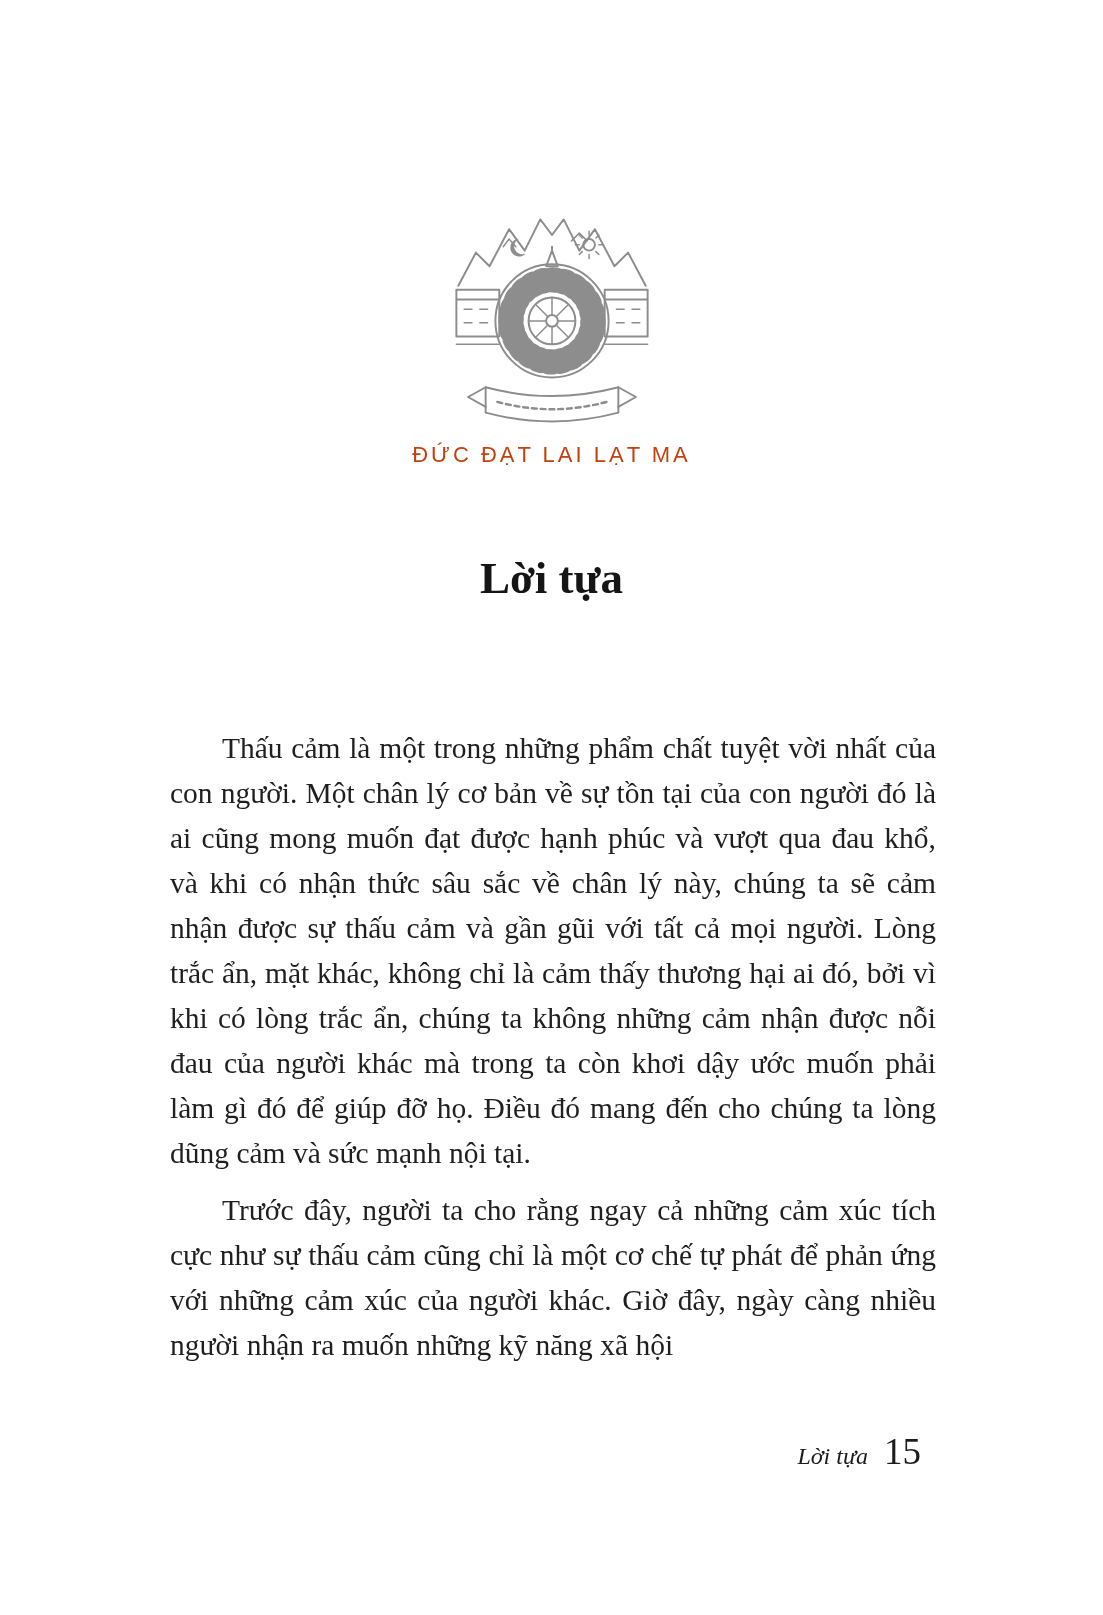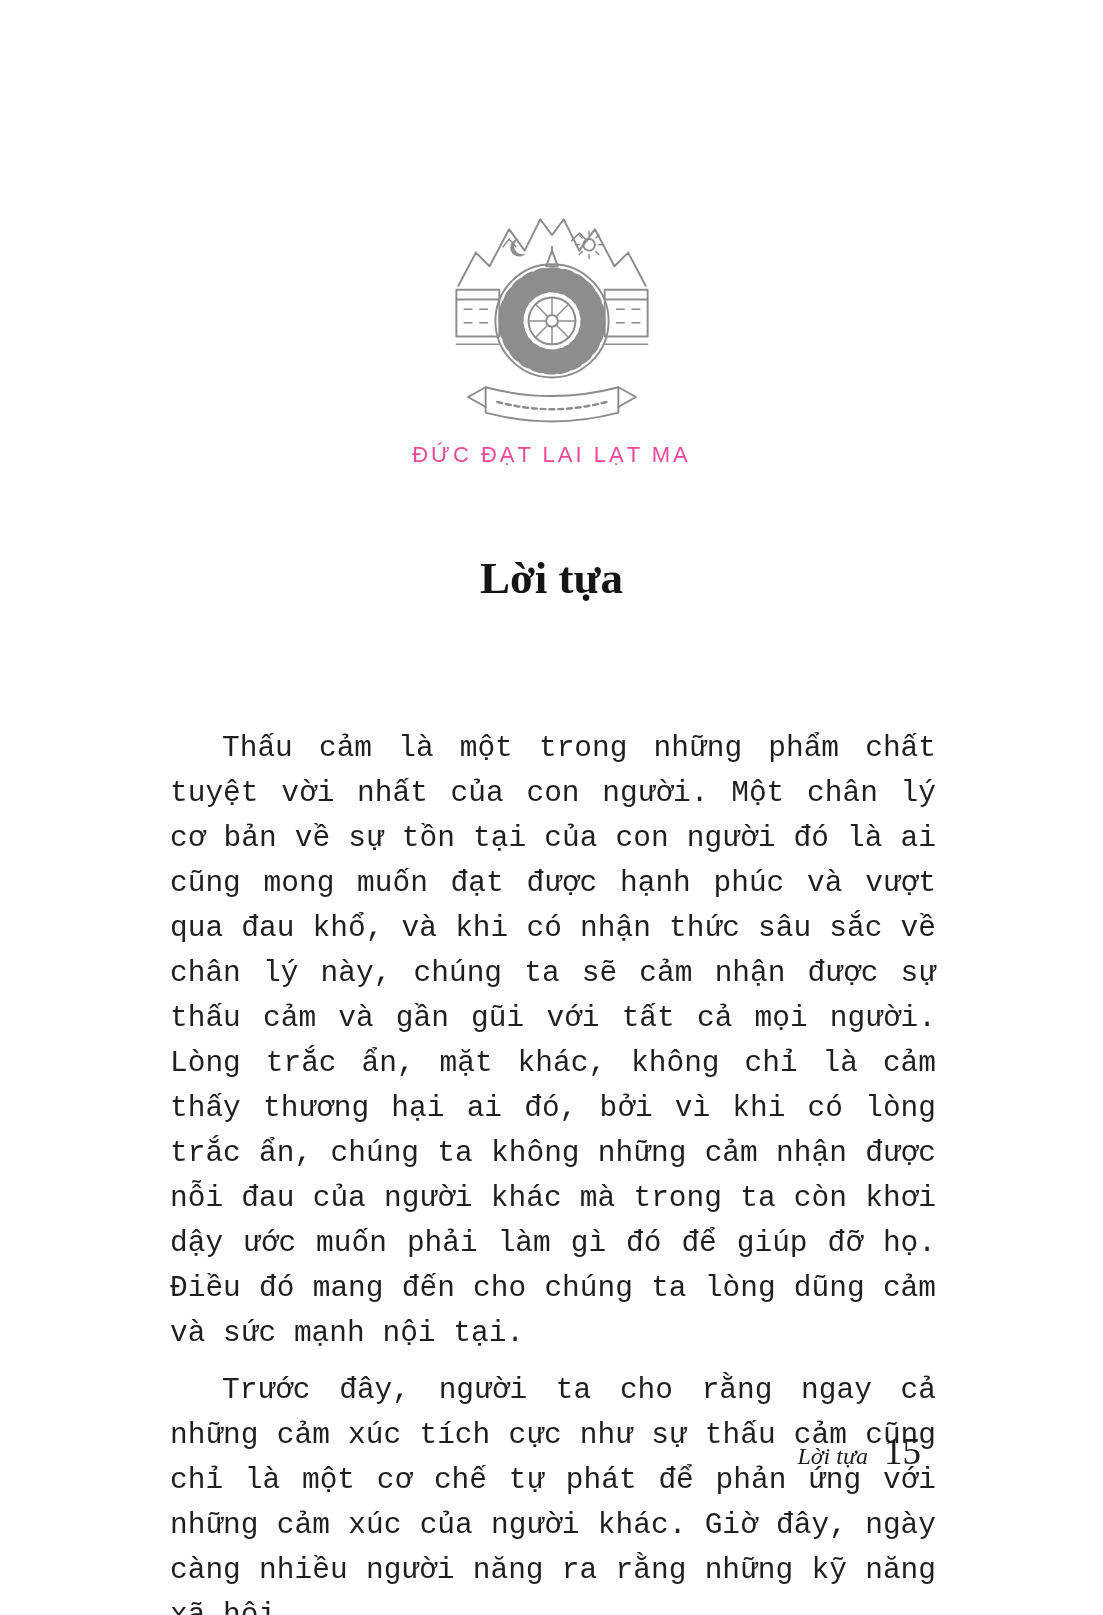--- a/index.html
+++ b/index.html
@@ -25,21 +25,21 @@
   .caption {
     position: absolute;
     top: 442px;
     left: 0;
     width: 100%;
     text-align: center;
     font-family: "Liberation Sans", sans-serif;
     font-size: 22px;
     font-weight: 400;
     letter-spacing: 3px;
-    color: #ec4899;
+    color: #c2410c;
   }
   .heading {
     position: absolute;
     top: 552px;
     left: 0;
     width: 100%;
     text-align: center;
     font-family: "Liberation Serif", serif;
     font-size: 45px;
     font-weight: 700;
@@ -48,21 +48,21 @@
   .body-text {
     position: absolute;
     top: 726px;
     left: 170px;
     width: 766px;
     font-size: 29.5px;
     line-height: 45px;
     text-align: justify;
     color: #1f1f1f;
   }
-  .body-text p { text-indent: 52px; font-family: Liberation Mono, monospace; }
+  .body-text p { text-indent: 52px; }
   .body-text p + p { margin-top: 12px; }
   .footer {
     position: absolute;
     top: 1430px;
     right: 182px;
     white-space: nowrap;
     color: #1c1c1c;
   }
   .footer-section {
     font-style: italic;
@@ -120,20 +120,20 @@
       </g>
     </svg>
   </div>
 
   <div class="caption">ĐỨC ĐẠT LAI LẠT MA</div>
 
   <h1 class="heading">Lời tựa</h1>
 
   <div class="body-text">
     <p>Thấu cảm là một trong những phẩm chất tuyệt vời nhất của con người. Một chân lý cơ bản về sự tồn tại của con người đó là ai cũng mong muốn đạt được hạnh phúc và vượt qua đau khổ, và khi có nhận thức sâu sắc về chân lý này, chúng ta sẽ cảm nhận được sự thấu cảm và gần gũi với tất cả mọi người. Lòng trắc ẩn, mặt khác, không chỉ là cảm thấy thương hại ai đó, bởi vì khi có lòng trắc ẩn, chúng ta không những cảm nhận được nỗi đau của người khác mà trong ta còn khơi dậy ước muốn phải làm gì đó để giúp đỡ họ. Điều đó mang đến cho chúng ta lòng dũng cảm và sức mạnh nội tại.</p>
-    <p>Trước đây, người ta cho rằng ngay cả những cảm xúc tích cực như sự thấu cảm cũng chỉ là một cơ chế tự phát để phản ứng với những cảm xúc của người khác. Giờ đây, ngày càng nhiều người năng ra rằng những kỹ năng xã hội</p>
+    <p>Trước đây, người ta cho rằng ngay cả những cảm xúc tích cực như sự thấu cảm cũng chỉ là một cơ chế tự phát để phản ứng với những cảm xúc của người khác. Giờ đây, ngày càng nhiều người nhận ra muốn những kỹ năng xã hội</p>
   </div>
 
   <div class="footer">
     <span class="footer-section">Lời tựa</span><span class="footer-page">15</span>
   </div>
 
 </div>
 
 </body></html>

